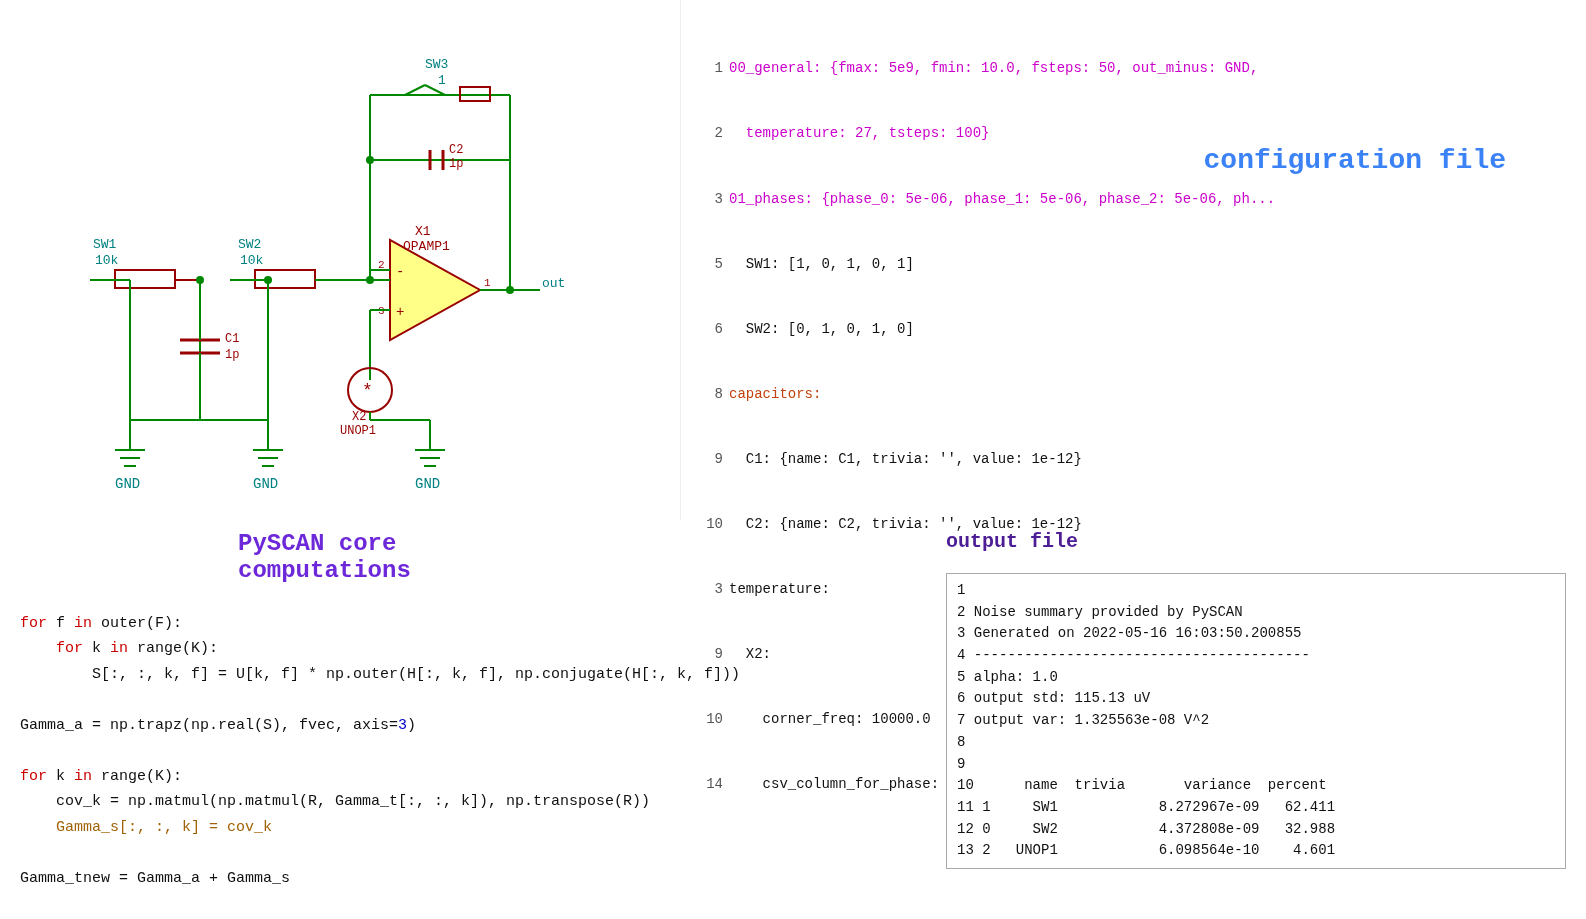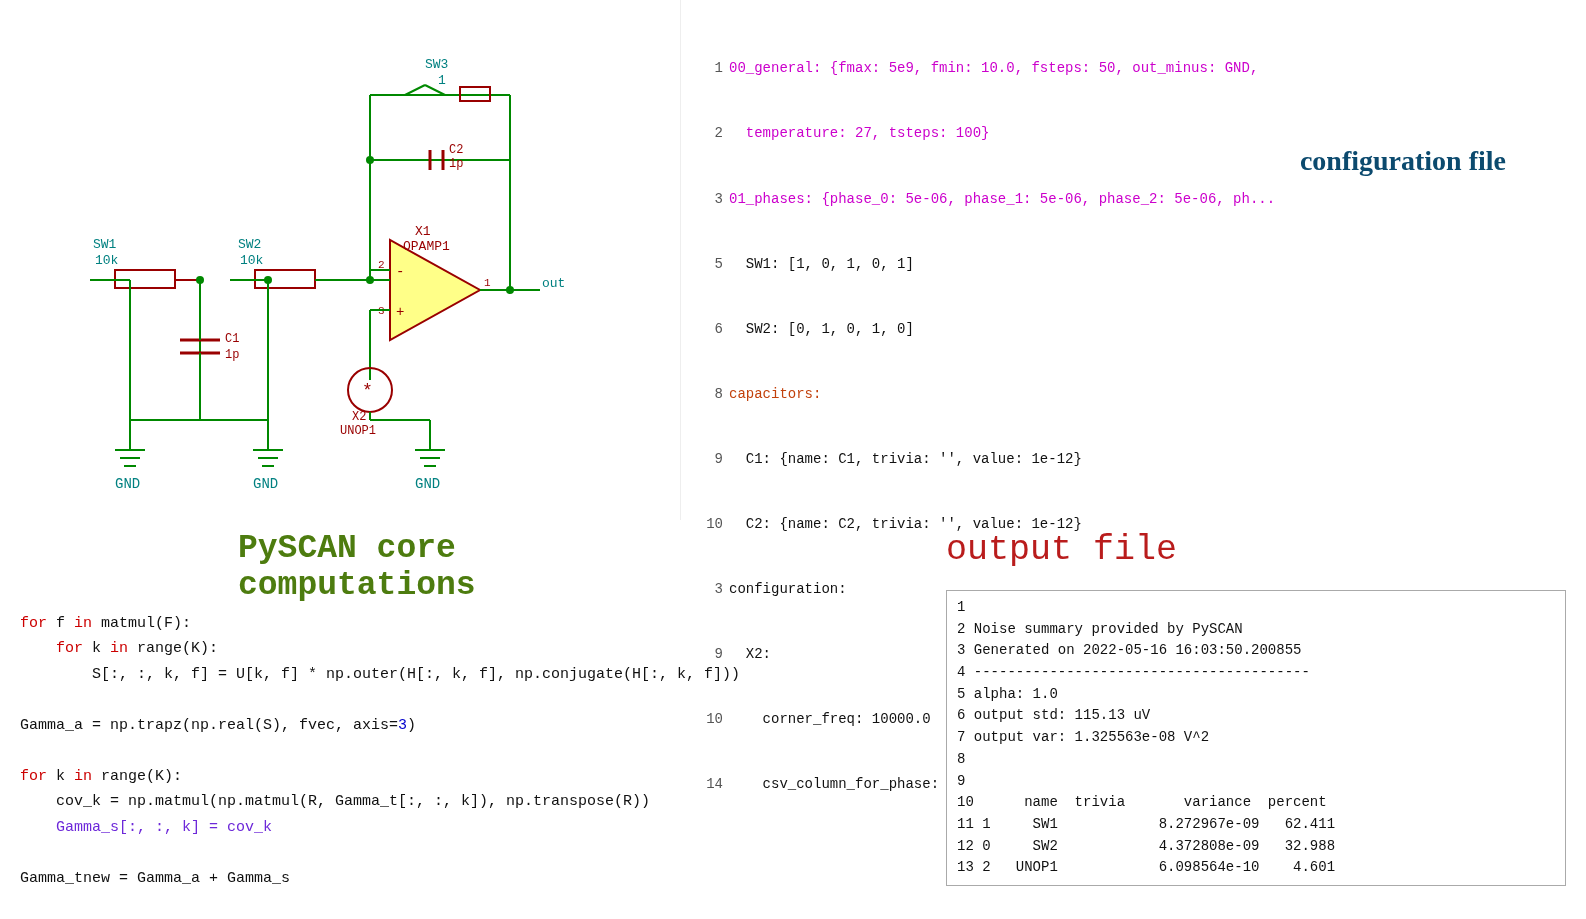--- a/index.html
+++ b/index.html
@@ -45,22 +45,21 @@
       padding: 15px 15px 15px 20px;
       border-left: 1px solid #eee;
     }
 
     .config-title {
       position: absolute;
       top: 145px;
       right: 80px;
       font-size: 28px;
       font-weight: bold;
-      color: #0c4a6e;
-      font-family: Liberation Serif, serif;
+      color: #3b82f6;
     }
 
     .code-block {
       font-family: 'Courier New', Courier, monospace;
       font-size: 14px;
       line-height: 1.55;
       white-space: pre;
     }
 
     .line-number {
@@ -78,23 +77,23 @@
       grid-row: 2;
       position: relative;
       padding: 10px 10px 10px 20px;
     }
 
     .compute-title {
       position: absolute;
       top: 10px;
       left: 50%;
       transform: translateX(-30%);
-      font-size: 33px;
+      font-size: 24px;
       font-weight: bold;
-      color: #4d7c0f;
+      color: #6d28d9;
     }
 
     .compute-code {
       margin-top: 55px;
       font-family: 'Courier New', Courier, monospace;
       font-size: 15px;
       line-height: 1.7;
       white-space: pre;
     }
 
@@ -106,23 +105,23 @@
       display: flex;
       flex-direction: column;
       align-items: flex-end;
       padding: 0 20px 10px 20px;
     }
 
     .output-title {
       position: absolute;
       top: -30px;
       right: 270px;
-      font-size: 35px;
-      font-weight: normal;
-      color: #b91c1c;
+      font-size: 20px;
+      font-weight: bold;
+      color: #4c1d95;
     }
 
     .output-box {
       border: 1.5px solid #aaa;
       background: #fff;
       width: 620px;
       min-height: 220px;
       margin-top: 20px;
       padding: 6px 10px;
       font-family: 'Courier New', Courier, monospace;
@@ -270,47 +269,47 @@
     <div class="config-title">configuration file</div>
     <div class="code-block">
       <div><span class="line-number">1</span><span style="color:#cc00cc">00_general: {</span><span style="color:#cc00cc">fmax: 5e9, fmin: 10.0, fsteps: 50, out_minus: GND,</span></div>
       <div><span class="line-number">2</span><span style="color:#cc00cc">  temperature: 27, tsteps: 100}</span></div>
       <div><span class="line-number">3</span><span style="color:#cc00cc">01_phases: {phase_0: 5e-06, phase_1: 5e-06, phase_2: 5e-06, ph...</span></div>
       <div><span class="line-number">5</span><span style="color:#111">  SW1: [1, 0, 1, 0, 1]</span></div>
       <div><span class="line-number">6</span><span style="color:#111">  SW2: [0, 1, 0, 1, 0]</span></div>
       <div><span class="line-number">8</span><span style="color:#c2410c">capacitors:</span></div>
       <div><span class="line-number">9</span><span style="color:#111">  C1: {name: C1, trivia: '', value: 1e-12}</span></div>
       <div><span class="line-number">10</span><span style="color:#111">  C2: {name: C2, trivia: '', value: 1e-12}</span></div>
-      <div><span class="line-number">3</span><span style="color:#111">configuration:</span></div>
+      <div><span class="line-number">3</span><span style="color:#111">temperature:</span></div>
       <div><span class="line-number">9</span><span style="color:#111">  X2:</span></div>
       <div><span class="line-number">10</span><span style="color:#111">    corner_freq: 10000.0</span></div>
       <div><span class="line-number">14</span><span style="color:#111">    csv_column_for_phase: [0, 0, 0, 0, 0]</span></div>
       
       
       
       
       
       
       
       
     </div>
   </div>
 
   <div class="compute-section">
     <div class="compute-title">PySCAN core computations</div>
     <div class="compute-code">
-<span style="color:#cc0000">for</span><span style="color:#111"> f </span><span style="color:#cc0000">in</span><span style="color:#111"> matmul(F):</span>
+<span style="color:#cc0000">for</span><span style="color:#111"> f </span><span style="color:#cc0000">in</span><span style="color:#111"> outer(F):</span>
     <span style="color:#cc0000">for</span><span style="color:#111"> k </span><span style="color:#cc0000">in</span><span style="color:#111"> range(K):</span>
         <span style="color:#111">S[:, :, k, f] = U[k, f] * np.outer(H[:, k, f], np.conjugate(H[:, k, f]))</span>
 
 <span style="color:#111">Gamma_a = np.trapz(np.real(S), fvec, axis=</span><span style="color:#0000cc">3</span><span style="color:#111">)</span>
 
 <span style="color:#cc0000">for</span><span style="color:#111"> k </span><span style="color:#cc0000">in</span><span style="color:#111"> range(K):</span>
     <span style="color:#111">cov_k = np.matmul(np.matmul(R, Gamma_t[:, :, k]), np.transpose(R))</span>
-    <span style="color:#6d28d9">Gamma_s[:, :, k] = cov_k</span>
+    <span style="color:#a16207">Gamma_s[:, :, k] = cov_k</span>
 
 <span style="color:#111">Gamma_tnew = Gamma_a + Gamma_s</span>
     </div>
   </div>
 
   <div class="output-section">
     <div style="position:relative; width:620px; margin-top:10px;">
       <div class="output-title" style="position:relative; top:auto; right:auto; margin-bottom:8px;">output file</div>
       <div class="output-box">1
 2 Noise summary provided by PySCAN

